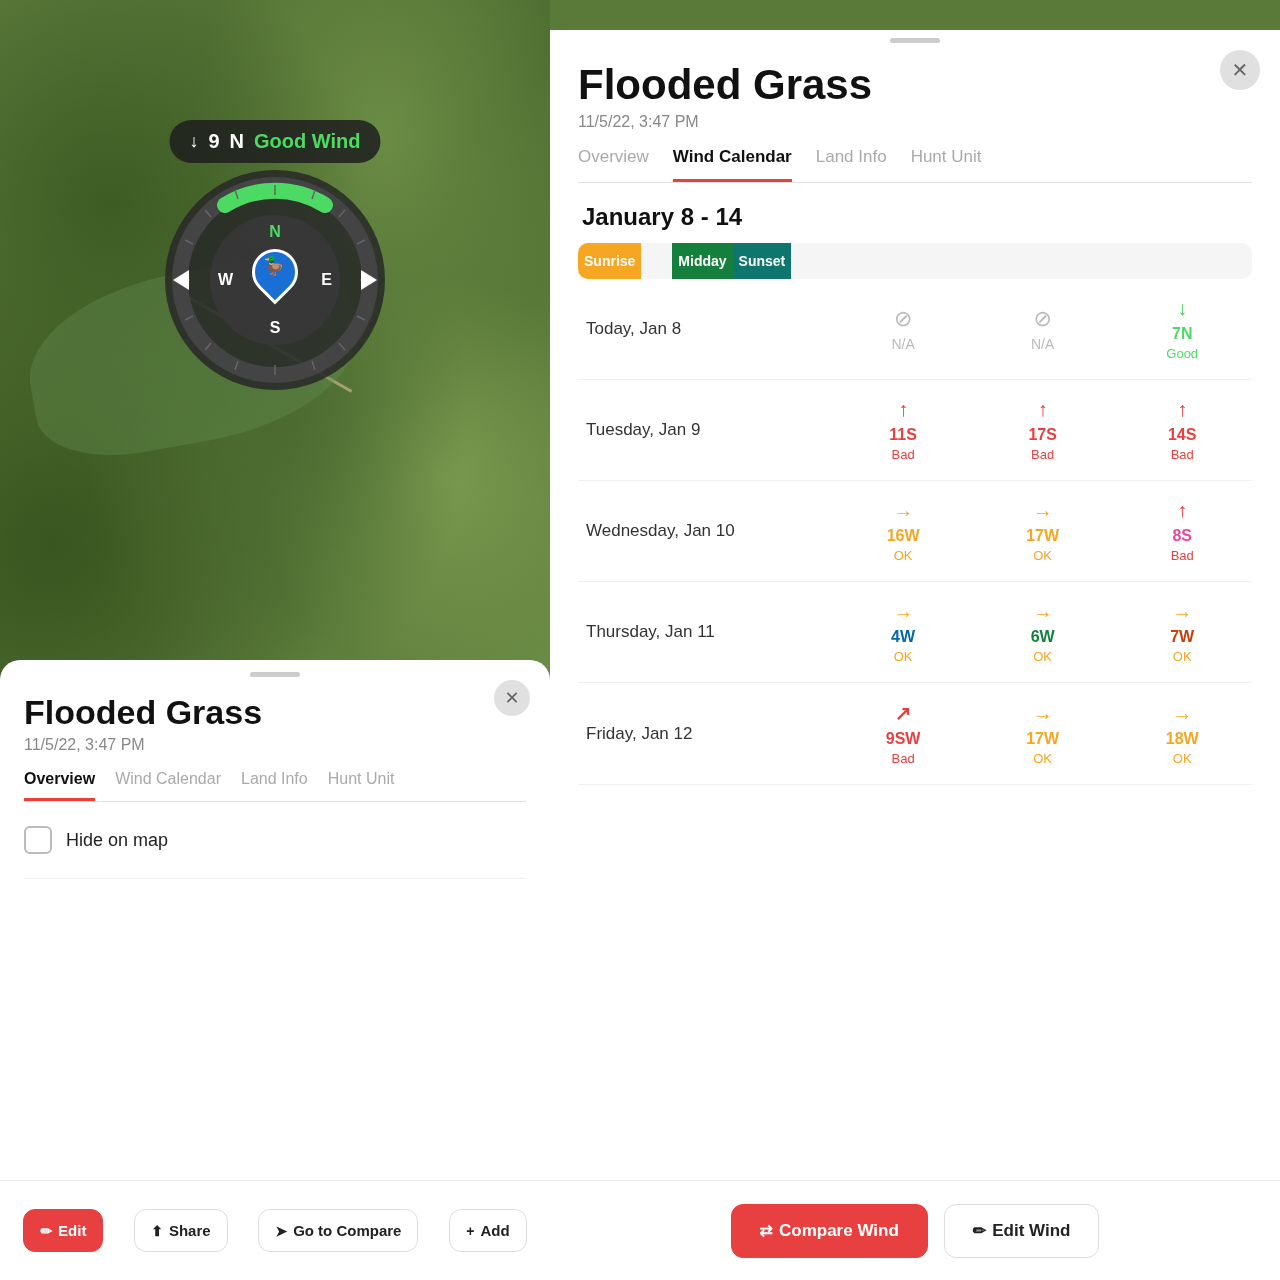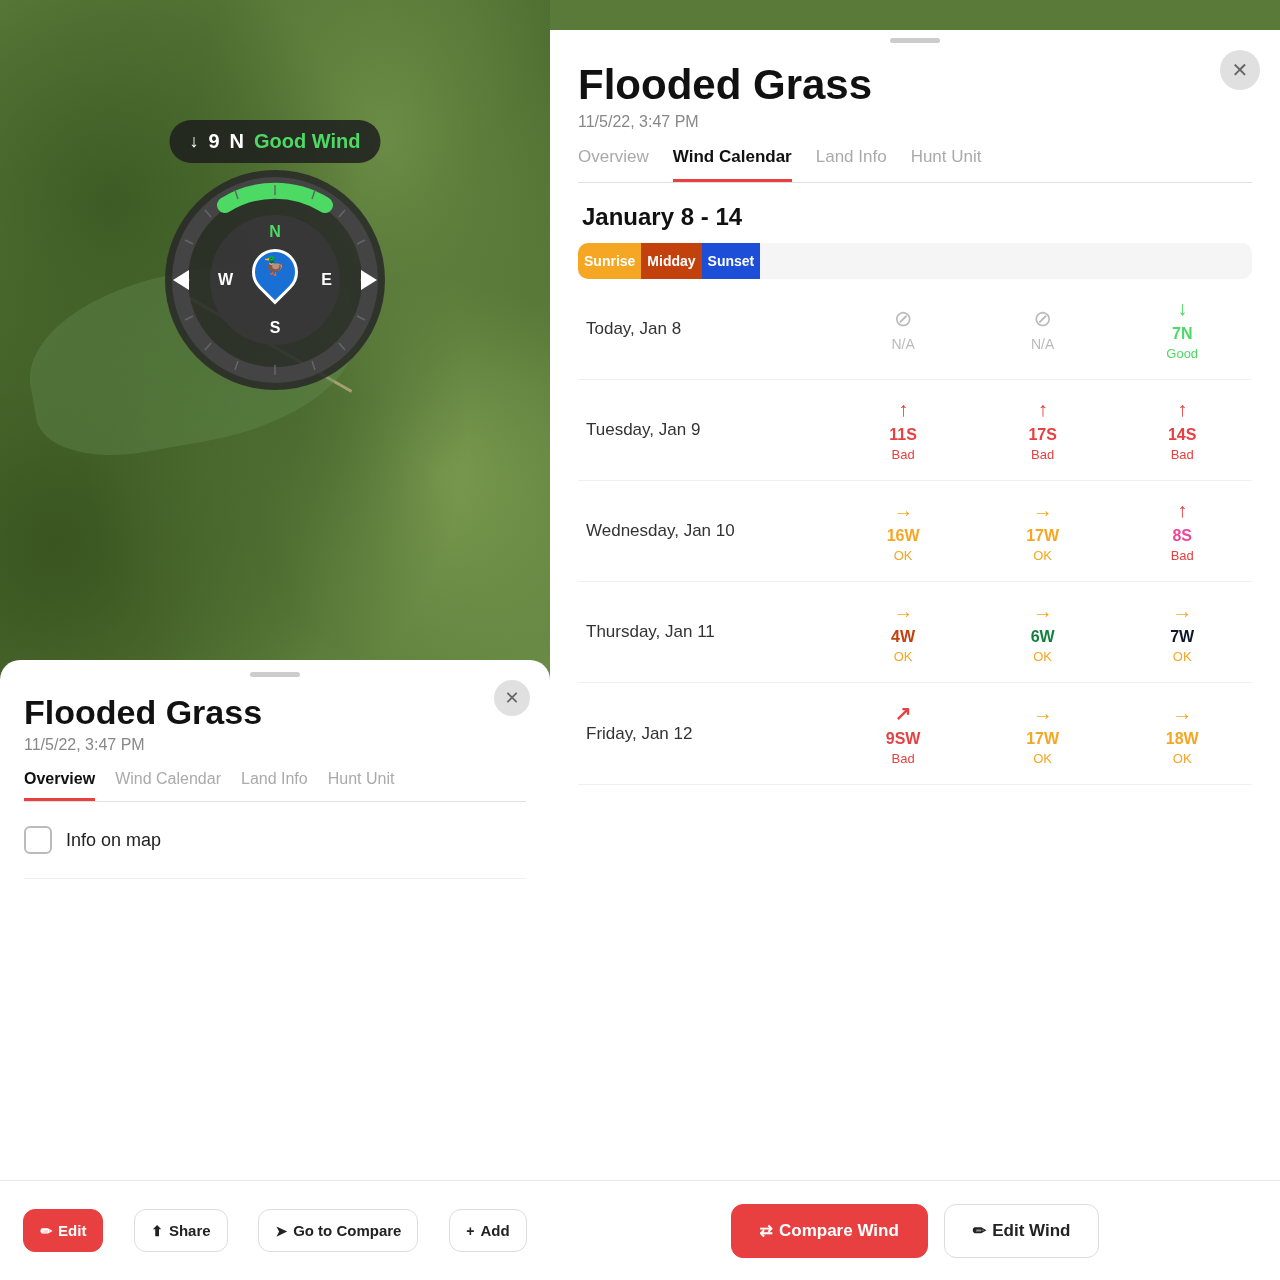--- a/index.html
+++ b/index.html
@@ -375,22 +375,22 @@
       color: #666;
     }
     .time-btn {
       padding: 10px 6px;
       font-size: 14px;
       font-weight: 700;
       cursor: pointer;
       border: none;
     }
     .time-btn.sunrise { background: #f5a623; color: white; }
-    .time-btn.midday { background: #c2410c; color: white; }
-    .time-btn.sunset { background: #1d4ed8; color: white; }
+    .time-btn.midday { background: #15803d; color: white; margin-left: 31px; }
+    .time-btn.sunset { background: #0f766e; color: white; }
 
     
     .wind-table {
       width: 100%;
       border-collapse: collapse;
       margin-top: 0;
     }
     .wind-table tr {
       border-bottom: 1px solid #f0f0f0;
     }
@@ -551,21 +551,21 @@
 
     <div class="sheet-tabs-left">
       <div class="sheet-tab-left active">Overview</div>
       <div class="sheet-tab-left">Wind Calendar</div>
       <div class="sheet-tab-left">Land Info</div>
       <div class="sheet-tab-left">Hunt Unit</div>
     </div>
 
     <div class="hide-on-map-row">
       <div class="checkbox-box"></div>
-      <span class="hide-on-map-label">Info on map</span>
+      <span class="hide-on-map-label">Hide on map</span>
     </div>
 
     <div class="bottom-toolbar-left">
       <button class="toolbar-btn primary">
         <span class="btn-icon">✏</span>
         <span>Edit</span>
       </button>
       <button class="toolbar-btn">
         <span class="btn-icon">⬆</span>
         <span>Share</span>
@@ -677,35 +677,35 @@
           <span style="color:#ec4899"><span class="wind-num">8</span><span class="wind-dir-label">S</span></span>
           <span class="wind-quality bad">Bad</span>
         </div>
               </td>
             </tr>
             <tr>
               <td class="day-label">Thursday, Jan 11</td>
               <td class="wind-cell">
                 <div class="wind-val ok">
           <span class="wind-dir-arrow" style="color:#f5a623">→</span>
-          <span style="color:#c2410c"><span class="wind-num">4</span><span class="wind-dir-label">W</span></span>
+          <span style="color:#0369a1"><span class="wind-num">4</span><span class="wind-dir-label">W</span></span>
           <span class="wind-quality ok">OK</span>
         </div>
               </td>
               <td class="wind-cell">
                 <div class="wind-val ok">
           <span class="wind-dir-arrow" style="color:#f5a623">→</span>
           <span style="color:#15803d"><span class="wind-num">6</span><span class="wind-dir-label">W</span></span>
           <span class="wind-quality ok">OK</span>
         </div>
               </td>
               <td class="wind-cell">
                 <div class="wind-val ok">
           <span class="wind-dir-arrow" style="color:#f5a623">→</span>
-          <span style="color:#0f172a"><span class="wind-num">7</span><span class="wind-dir-label">W</span></span>
+          <span style="color:#c2410c"><span class="wind-num">7</span><span class="wind-dir-label">W</span></span>
           <span class="wind-quality ok">OK</span>
         </div>
               </td>
             </tr>
             <tr>
               <td class="day-label">Friday, Jan 12</td>
               <td class="wind-cell">
                 <div class="wind-val bad">
           <span class="wind-dir-arrow" style="color:#e84040">↗</span>
           <span style="color:#e84040"><span class="wind-num">9</span><span class="wind-dir-label">SW</span></span>

